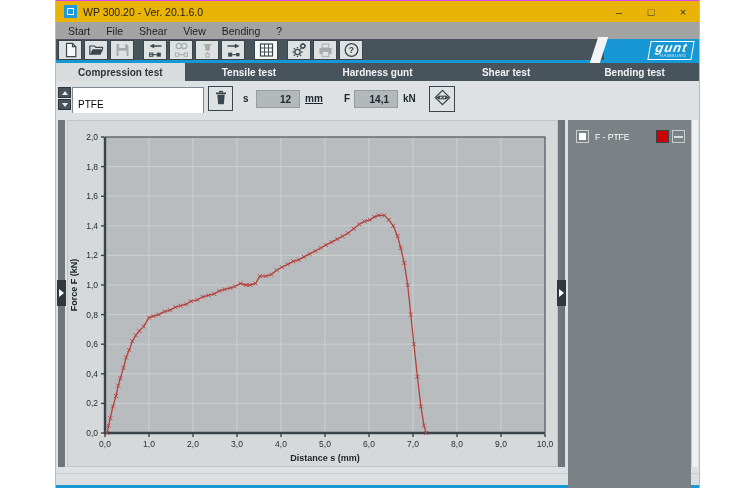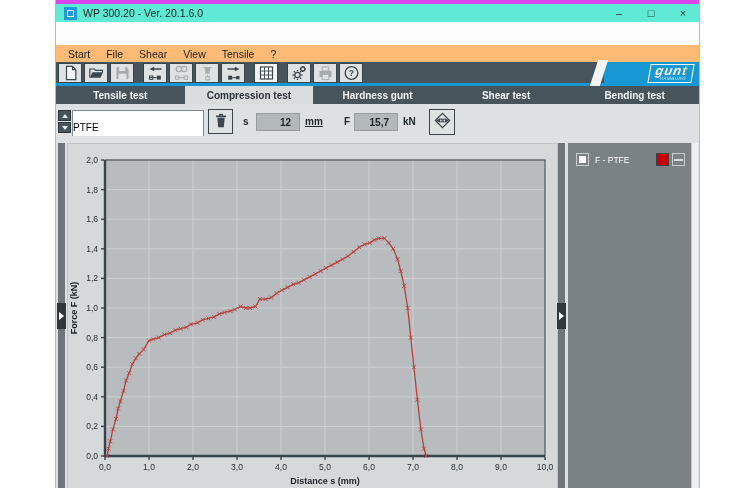--- a/index.html
+++ b/index.html
@@ -3,30 +3,30 @@
 <meta charset="utf-8">
 <style>
   * { margin:0; padding:0; box-sizing:border-box; }
   html,body { width:755px; height:488px; background:#ffffff; overflow:hidden;
               font-family:"Liberation Sans", sans-serif; }
   .window { position:absolute; left:55px; top:0; width:645px; height:488px;
             background:#fdfdfd; border-left:1px solid #aabfca; border-right:1px solid #aabfca; }
 
   
   .titlebar { height:22px; display:flex; align-items:center; padding-left:8px;
-              background:#5eead4; border-top:4px solid #d946ef; }
+              background:#eab308; border-top:1px solid #d946ef; }
   .app-icon { width:13px; height:13px; background:#1f9ad6; display:flex; align-items:center; justify-content:center; }
   .app-icon i { display:block; width:7px; height:7px; border:1.5px solid #ffffff; }
   .title-text { font-size:10.5px; color:#222; margin-left:6px; }
   .win-controls { margin-left:auto; display:flex; }
   .win-btn { width:32px; height:22px; display:flex; align-items:center; justify-content:center;
              font-size:11px; color:#333; }
 
   
-  .menubar { height:17px; display:flex; align-items:center; padding-left:4px; background:#fdba74;margin-top:23px; }
+  .menubar { height:17px; display:flex; align-items:center; padding-left:4px; background:#a3a3a3; }
   .menu-item { font-size:10.5px; color:#222; padding:1px 8px; }
 
   
   .toolbar { position:relative; height:24px; background:#47545b;
              border-bottom:3px solid #1798d4; display:flex; align-items:center; padding-left:2px; }
   .tb-group { display:flex; margin-right:7px; }
   .tb-btn { width:24px; height:20px; margin-right:2px; background:#dfe2e3;
             border:1px solid #39444b; display:flex; align-items:center; justify-content:center; padding:0; }
   .tb-btn svg { width:17px; height:16px; display:block; }
   .tb-btn.disabled svg { opacity:.35; }
@@ -45,21 +45,21 @@
   .tab-gap { height:4px; background:#dde1e3; }
 
   
   .controls { position:relative; height:28px; background:#dde1e3; }
   .spinner { position:absolute; left:2px; top:2px; width:13px; height:24px; }
   .spin-btn { width:13px; height:11px; margin-bottom:1px; background:#47545b; border:1px solid #2e373d;
               display:flex; align-items:center; justify-content:center; }
   .tri-up { width:0; height:0; border-left:3px solid transparent; border-right:3px solid transparent; border-bottom:4px solid #e8ecec; }
   .tri-down { width:0; height:0; border-left:3px solid transparent; border-right:3px solid transparent; border-top:4px solid #e8ecec; }
   .sample-field { position:absolute; left:16px; top:2px; width:132px; height:35px; background:#ffffff;
-                  border:1px solid #7b8a92; font-size:10px; font-family:"Liberation Sans", sans-serif; }
+                  border:1px solid #7b8a92; font-size:10px; padding-left:5px; font-family:"Liberation Sans", sans-serif; }
   .trash-btn { position:absolute; left:152px; top:1px; width:25px; height:25px; background:#dfe2e3;
                border:1px solid #39444b; display:flex; align-items:center; justify-content:center; padding:0; }
   .trash-btn svg { width:16px; height:17px; }
   .meas-label { position:absolute; top:8px; font-size:10px; font-weight:bold; color:#20282d; }
   .meas-box { position:absolute; top:5px; width:44px; height:18px; background:#b3b8ba; border:1px solid #979d9f;
               font-size:10px; font-weight:bold; color:#20282d; text-align:right; padding:3px 8px 0 0; }
   .tare-btn { position:absolute; left:373px; top:1px; width:26px; height:26px; background:#dfe2e3;
               border:1px solid #39444b; display:flex; align-items:center; justify-content:center; padding:0; }
   .tare-btn svg { width:19px; height:19px; }
 
@@ -100,21 +100,21 @@
       <div class="win-btn">□</div>
       <div class="win-btn">×</div>
     </div>
   </div>
 
   <div class="menubar" id="menubar">
       <span class="menu-item">Start</span>
       <span class="menu-item">File</span>
       <span class="menu-item">Shear</span>
       <span class="menu-item">View</span>
-      <span class="menu-item">Tensile</span>
+      <span class="menu-item">Bending</span>
       <span class="menu-item">?</span>
     </div>
 
   <div class="toolbar" id="toolbar">
 
   <div class="tb-group">
         <button class="tb-btn">
           <span>
             <svg viewBox="0 0 24 24">
               <path d="M6 2h9l5 5v15H6z" fill="#f6f8f8" stroke="#3b474e" stroke-width="1.8"></path>
@@ -232,22 +232,22 @@
       <div class="logo-block">
       <div class="logo-stripe"></div>
       <div class="logo-frame">
         <div class="logo-text">gunt</div>
         <div class="logo-sub">HAMBURG</div>
       </div>
     </div>
     </div>
 
   <div class="tabbar" id="tabbar">
+      <div class="tab active">Compression test</div>
       <div class="tab">Tensile test</div>
-      <div class="tab active">Compression test</div>
       <div class="tab">Hardness gunt</div>
       <div class="tab">Shear test</div>
       <div class="tab">Bending test</div>
     </div>
   <div class="tab-gap"></div>
 
   <div class="controls">
     <div class="spinner">
       <div class="spin-btn">
           <span class="tri-up"></span>
@@ -261,21 +261,21 @@
       <span id="trash-icon-slot"><svg viewBox="0 0 24 24">
             <path d="M6.5 8h11l-1.2 14H7.7z" fill="#3b474e"></path>
             <rect x="4.5" y="4.5" width="15" height="2.6" fill="#3b474e"></rect>
             <rect x="9" y="2" width="6" height="2.5" fill="#3b474e"></rect>
           </svg></span>
     </button>
     <span class="meas-label" style="left:187px;">s</span>
     <div class="meas-box" style="left:200px;">12</div>
     <span class="meas-label" style="left:249px;text-decoration:underline;">mm</span>
     <span class="meas-label" style="left:288px;">F</span>
-    <div class="meas-box" style="left:298px;">15,7</div>
+    <div class="meas-box" style="left:298px;">14,1</div>
     <span class="meas-label" style="left:347px;">kN</span>
     <button class="tare-btn">
       <span id="tare-icon-slot"><svg viewBox="0 0 24 24">
             <path d="M12 3l9 9-9 9-9-9z" fill="none" stroke="#3b474e" stroke-width="1.6"></path>
             <rect x="8.2" y="10.3" width="3.2" height="3.4" fill="none" stroke="#3b474e" stroke-width="1.3"></rect>
             <rect x="12.6" y="10.3" width="3.2" height="3.4" fill="none" stroke="#3b474e" stroke-width="1.3"></rect>
             <path d="M7.5 9.8L3.8 12l3.7 2.2z" fill="#3b474e"></path>
             <path d="M16.5 9.8l3.7 2.2-3.7 2.2z" fill="#3b474e"></path>
           </svg></span>
     </button>

